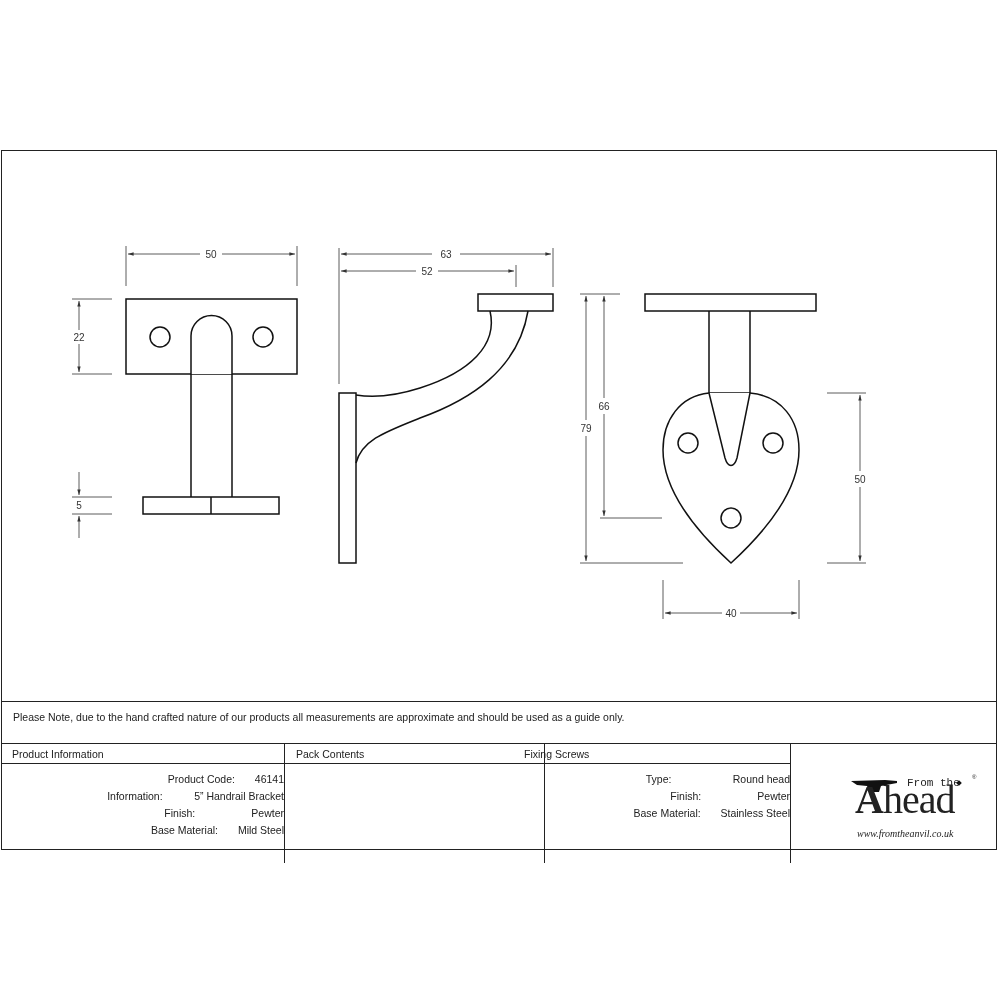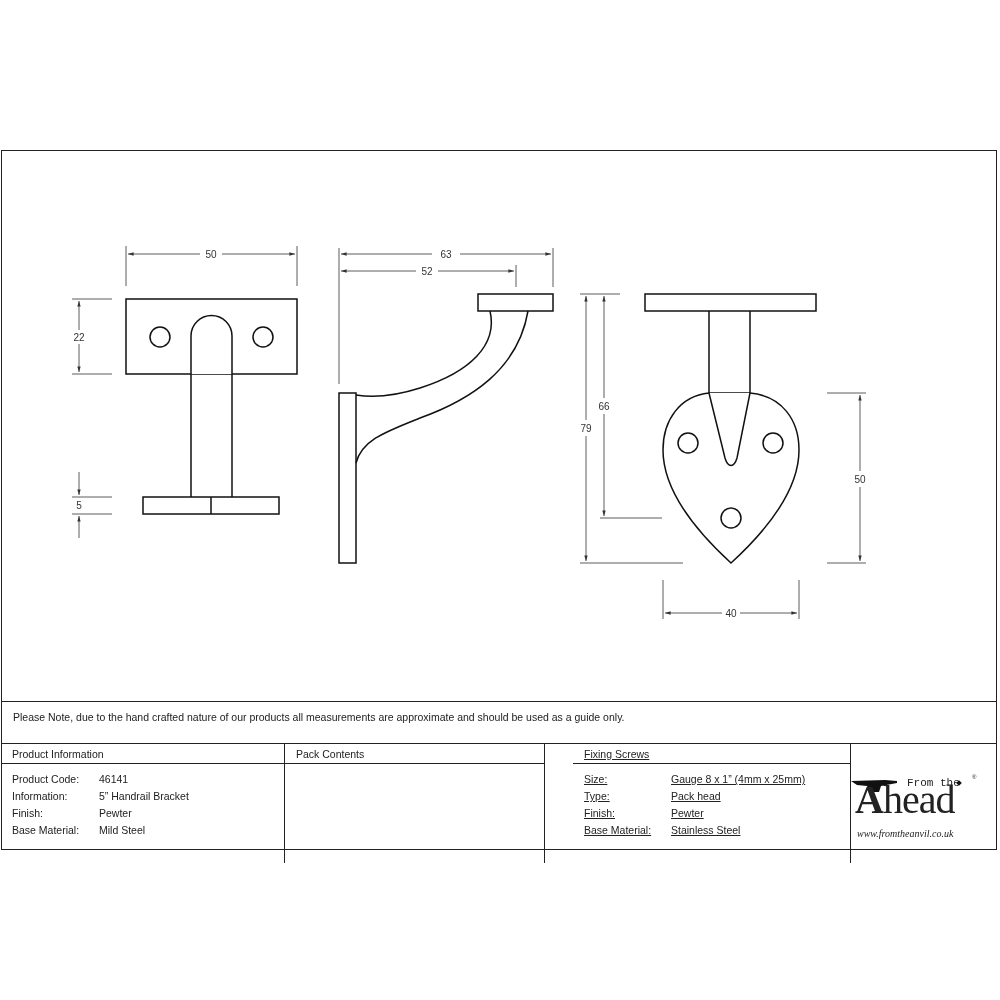--- a/index.html
+++ b/index.html
@@ -10,26 +10,26 @@
   svg.drawing { position: absolute; left: 0; top: 0; width: 1000px; height: 1000px; }
   .dim-text { font-family: "Liberation Sans", "DejaVu Sans", sans-serif; font-size: 10px; fill: #333; }
   .note { position: absolute; left: 1px; top: 701px; width: 996px; height: 30px;
           border-top: 1.5px solid #222; box-sizing: border-box; font-size: 10.5px;
           padding: 9px 0 0 12px; }
   .table { position: absolute; left: 1px; top: 731px; width: 996px; height: 120px;
            border-top: 1.5px solid #222; box-sizing: border-box; margin-top: 12px; }
   .col { position: absolute; top: 0; bottom: 0; box-sizing: border-box; }
   .col.c1 { left: 0; width: 284px; border-right: 1.5px solid #222; }
   .col.c2 { left: 284px; width: 260px; border-right: 1.5px solid #222; }
-  .col.c3 { left: 572px; width: 278px; border-right: 1.5px solid #222; text-decoration: underline; }
+  .col.c3 { left: 512px; width: 278px; border-right: 1.5px solid #222; }
   .col.c4 { left: 822px; right: 0; }
   .col-head { height: 20px; border-bottom: 1.5px solid #222; box-sizing: border-box;
               font-size: 10.5px; padding: 4px 0 0 11px; }
   .col-body { padding: 7px 0 0 11px; font-size: 10.5px; line-height: 17px; }
-  .row { display: flex; }
+  .row { display: flex; justify-content: flex-end; }
   .row .k { width: 87px; }
   .c3 .row .k { width: 87px; }
   .logo { position: absolute; left: 28px; top: 30px; width: 130px; height: 60px; }
   .logo-from { position: absolute; left: 56px; top: 3px; font-family: Liberation Mono, monospace; font-size: 11px; text-align: right; }
   .logo-dot { position: absolute; left: 106px; top: 7px; width: 4px; height: 4px; background:#111; transform: rotate(45deg); }
   .logo-anvil { position: absolute; left: 4px; top: 6px; font-family: "Liberation Serif", "DejaVu Serif", serif;
                 font-size: 40px; font-weight: bold; letter-spacing: -1px; line-height: 40px; }
   .logo-anvil .rest { font-weight: normal; }
   .logo-reg { position: absolute; left: 121px; top: 0px; font-size: 6px; }
   .logo-url { position: absolute; left: 6px; top: 54px; font-family: "Liberation Serif", "DejaVu Serif", serif;
@@ -151,26 +151,22 @@
   </div>
 
   <div class="col c2">
     <div class="col-head">Pack Contents</div>
   </div>
 
   <div class="col c3">
     <div class="col-head">Fixing Screws</div>
     <div class="col-body">
       <div class="row">
-        <span class="k">Size:</span>
-        <span>Gauge 8 x 1” (4mm x 25mm)</span>
-      </div>
-      <div class="row">
         <span class="k">Type:</span>
-        <span>Pack head</span>
+        <span>Round head</span>
       </div>
       <div class="row">
         <span class="k">Finish:</span>
         <span>Pewter</span>
       </div>
       <div class="row">
         <span class="k">Base Material:</span>
         <span>Stainless Steel</span>
       </div>
     </div>

